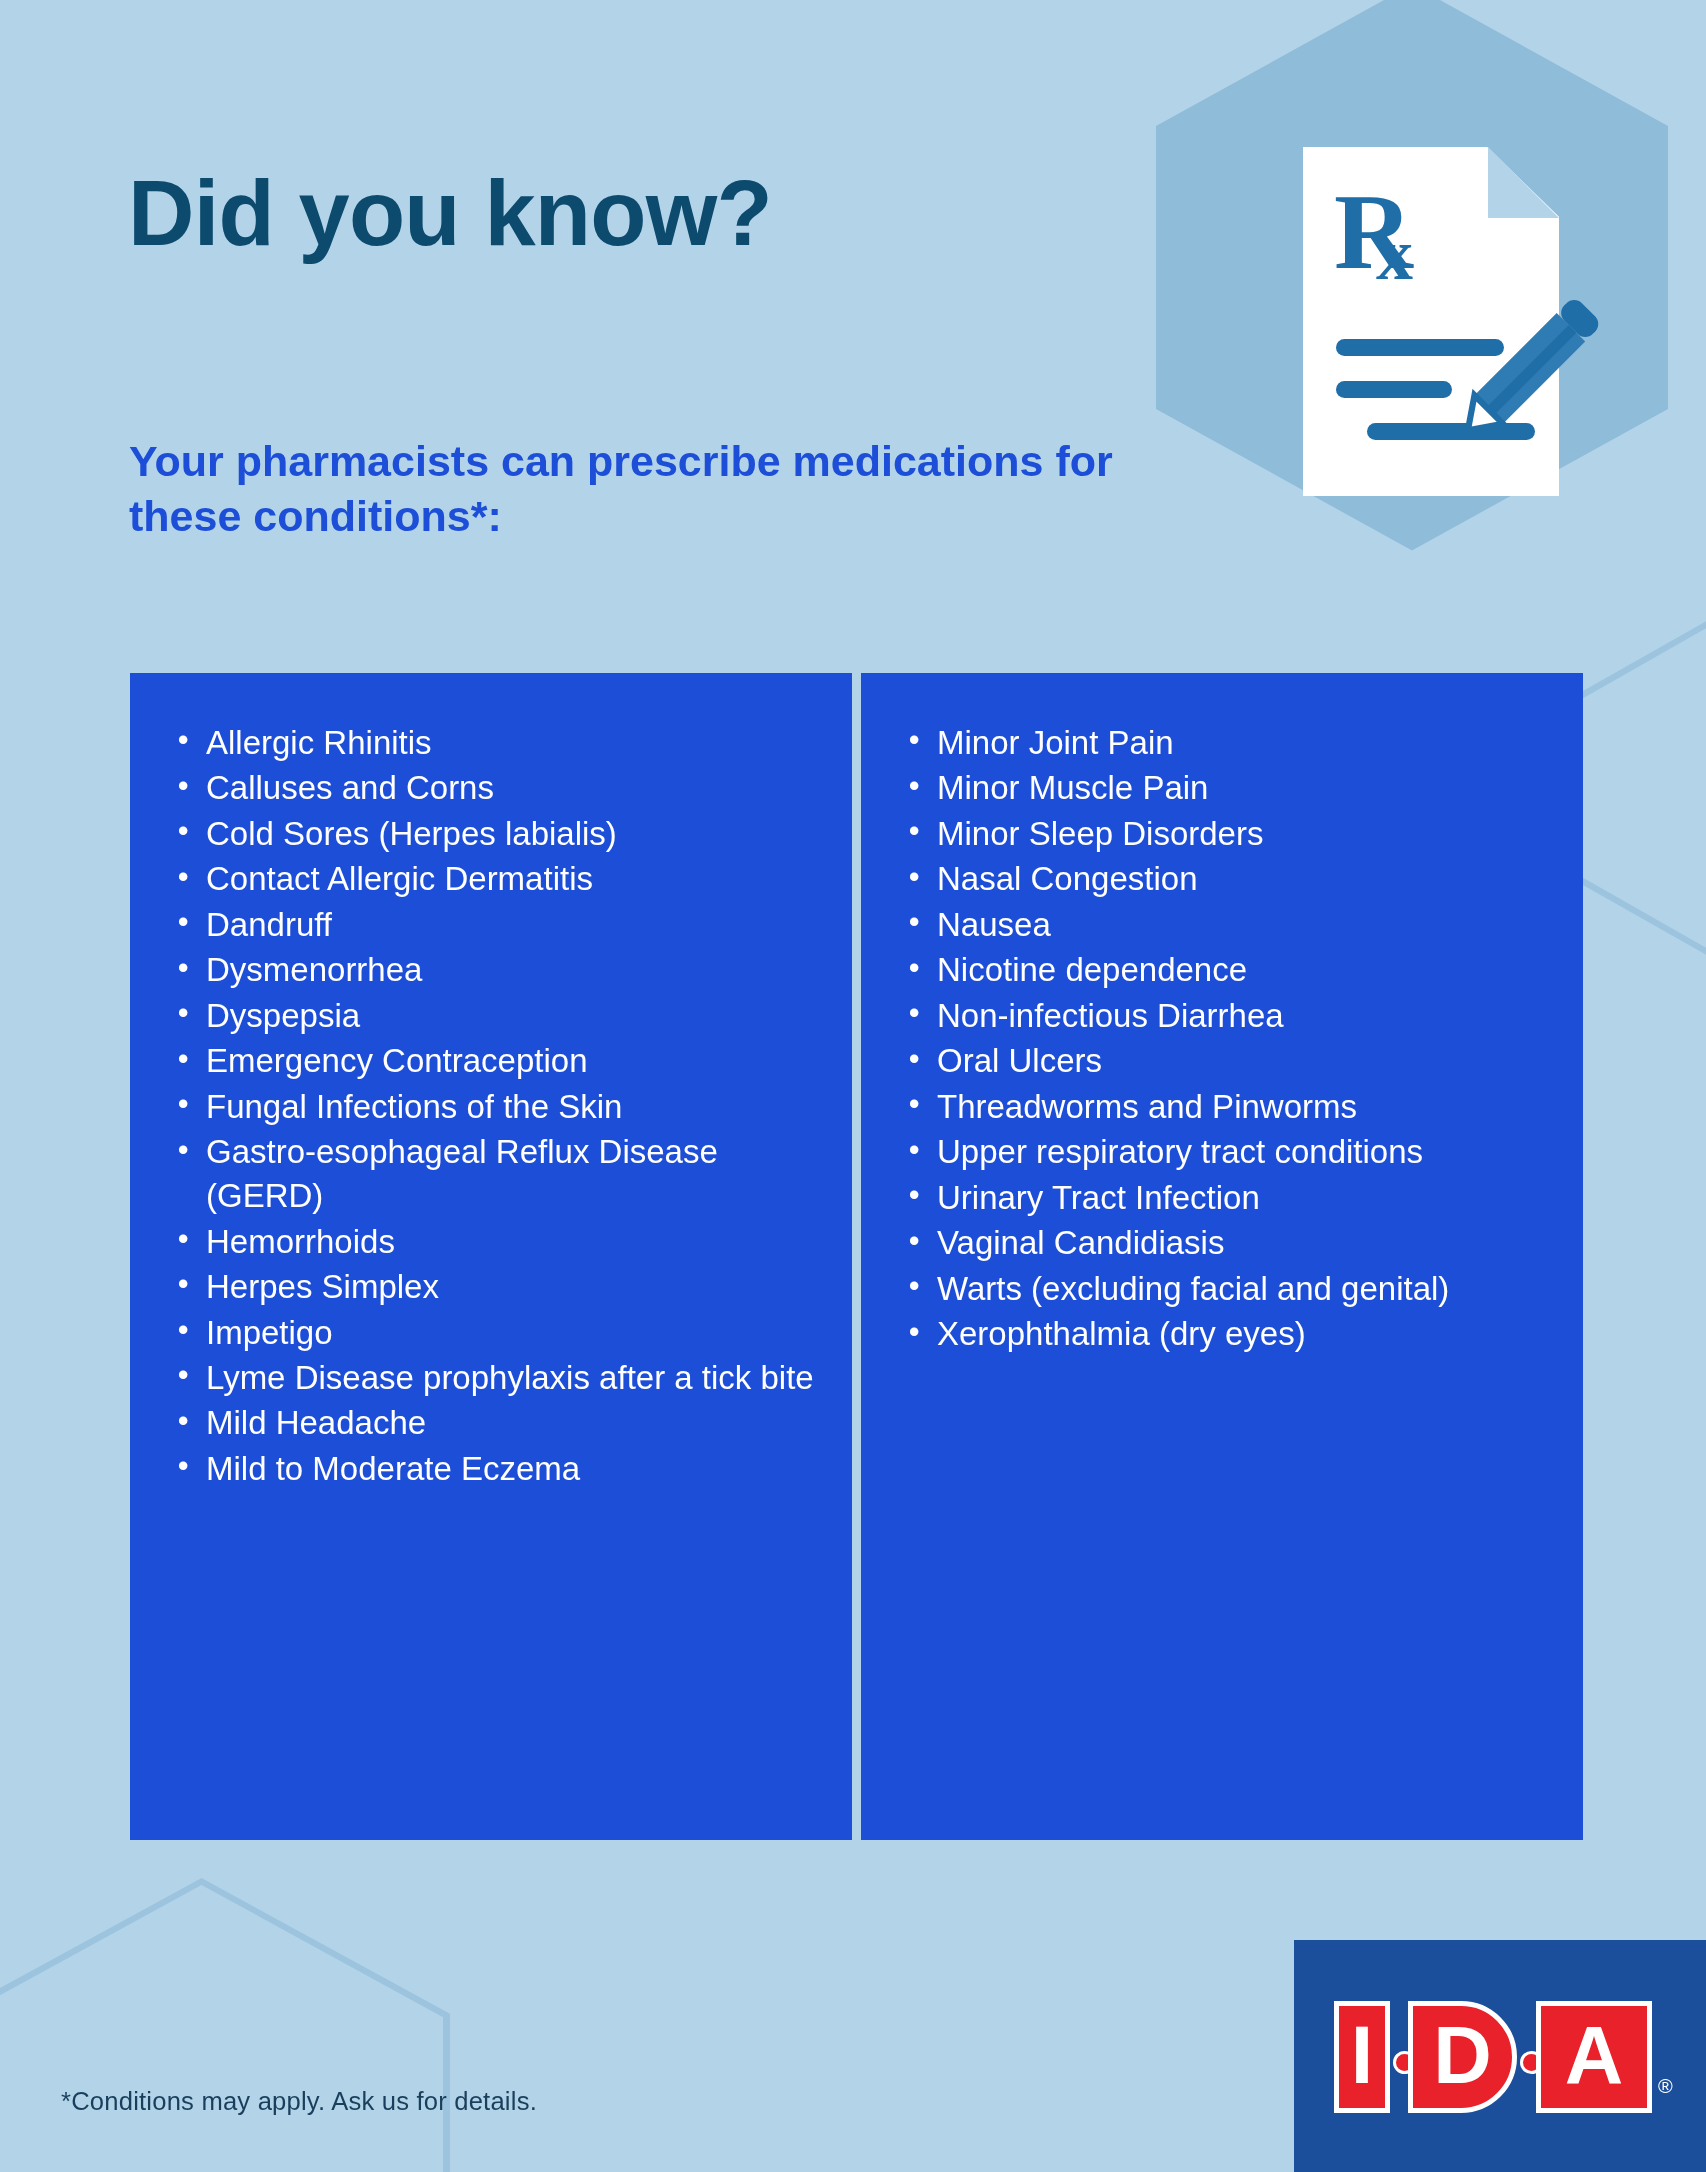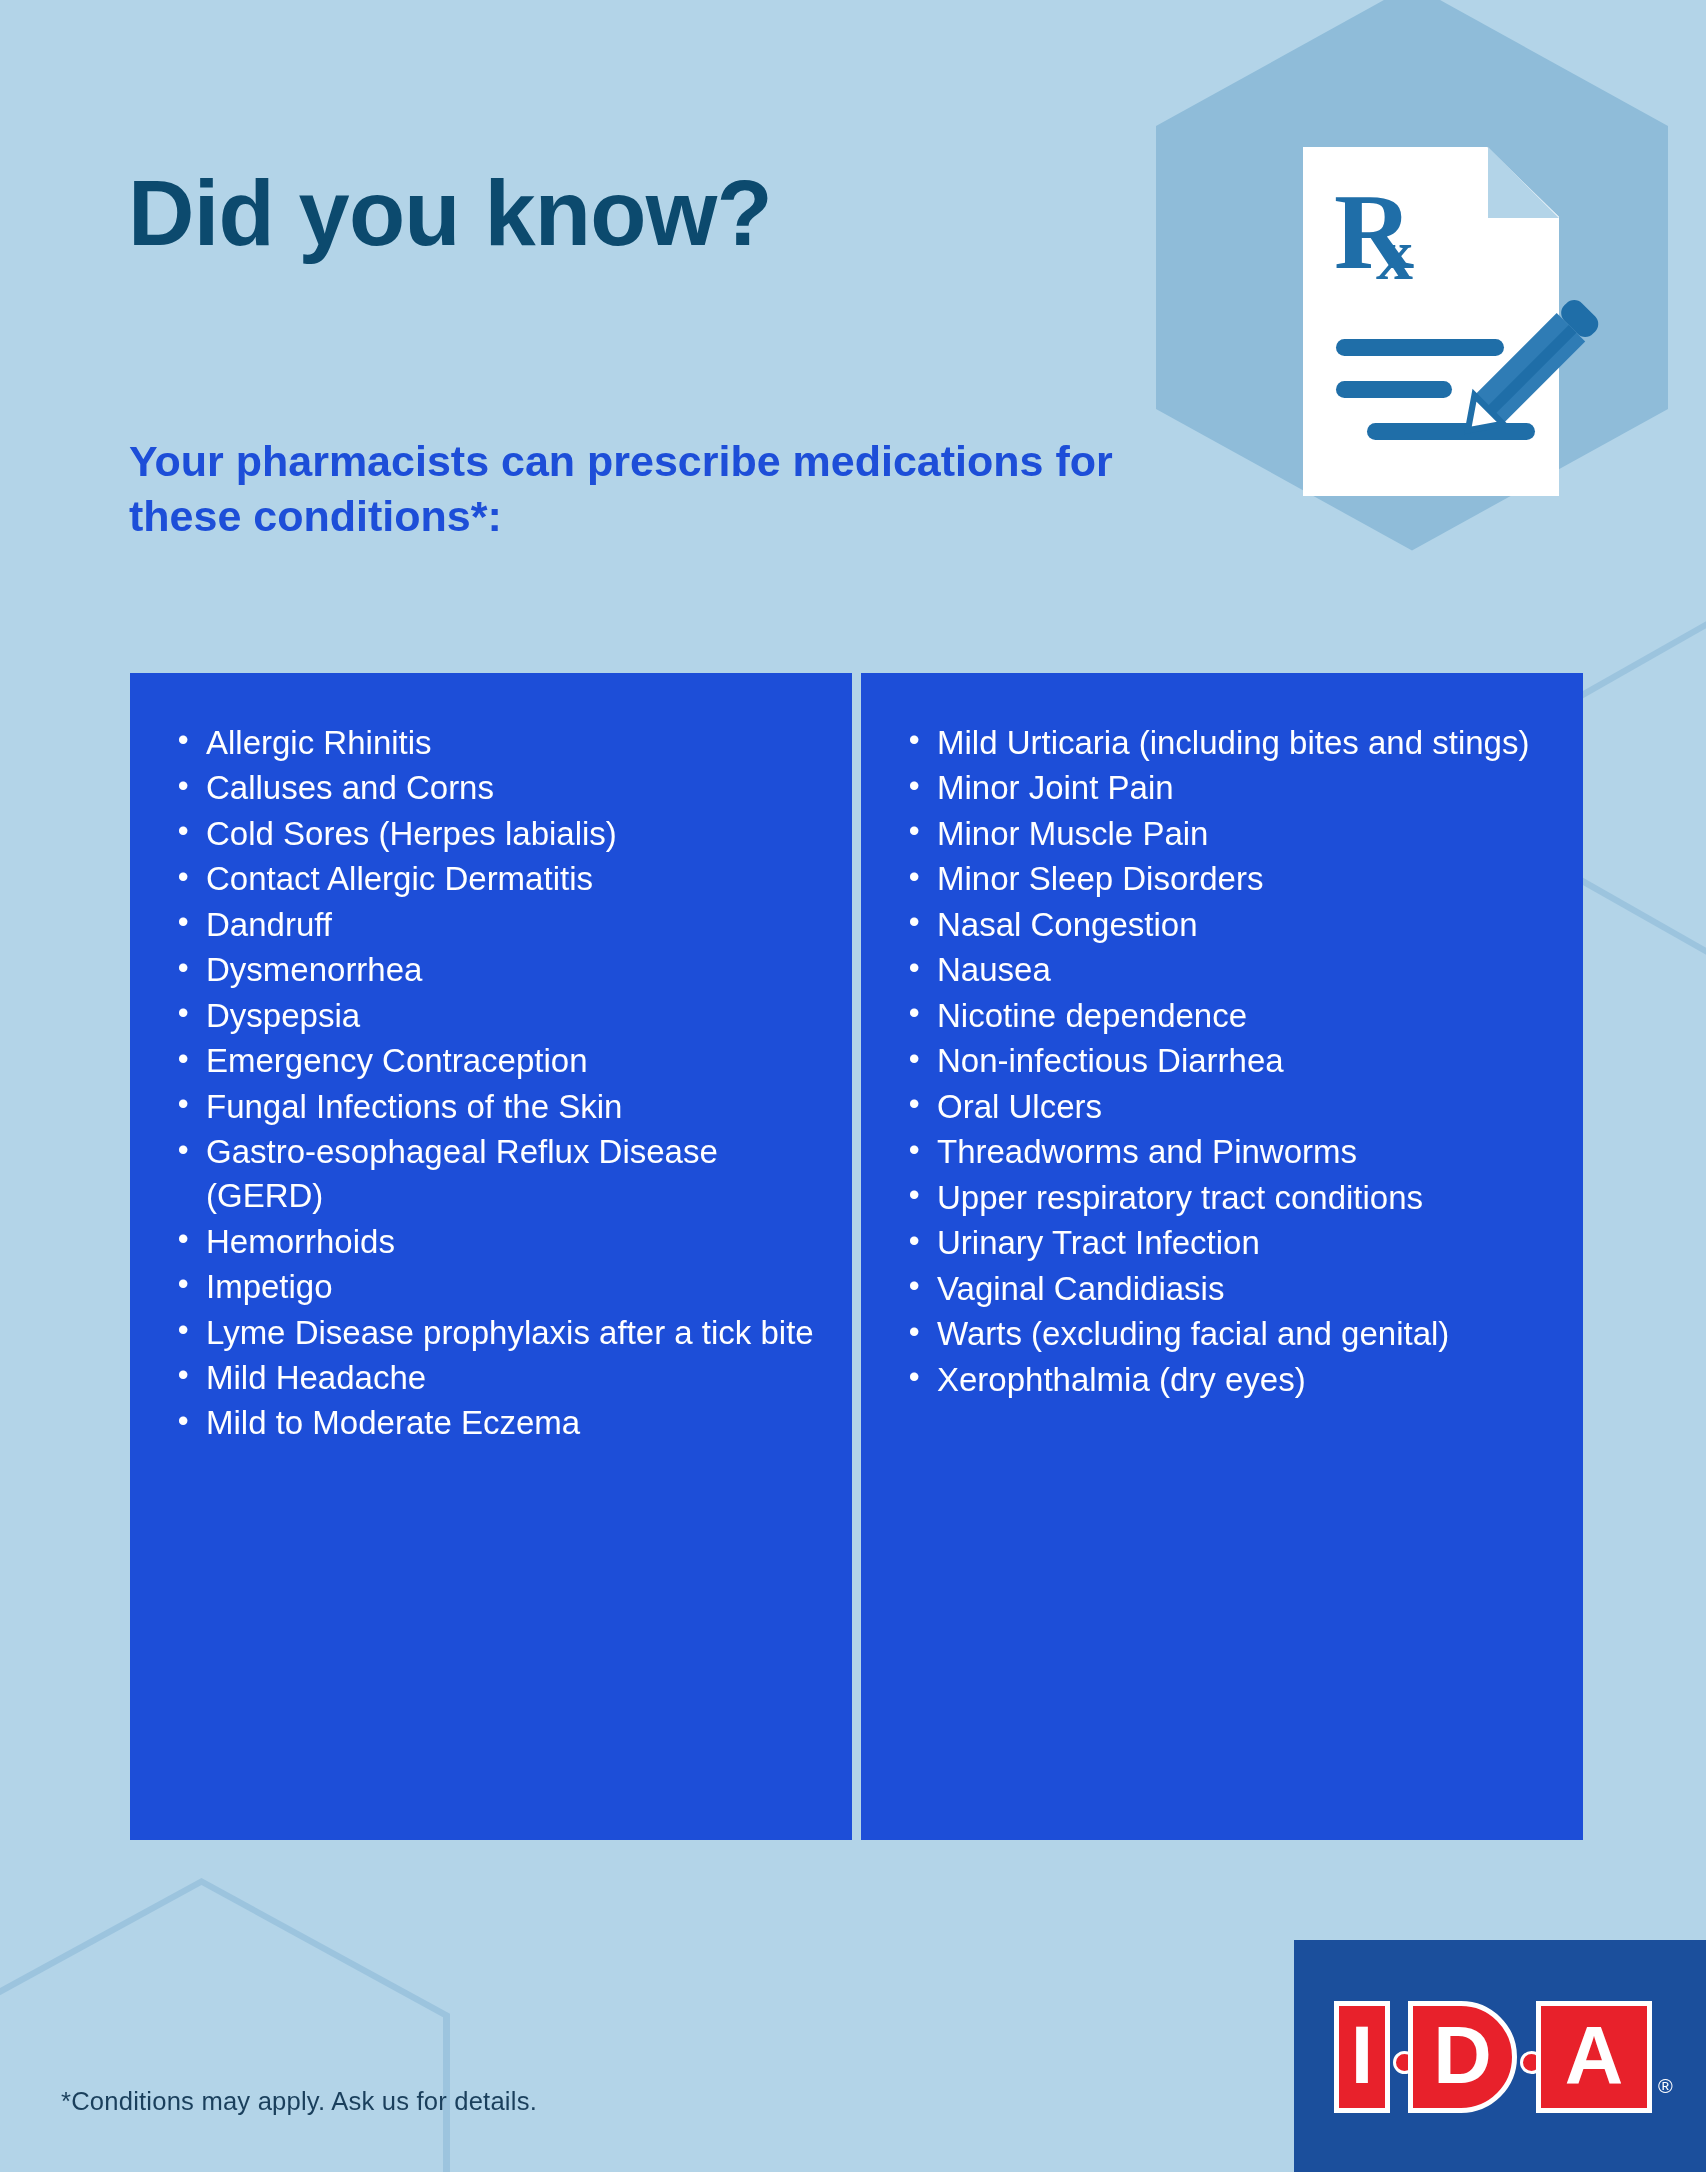--- a/index.html
+++ b/index.html
@@ -260,30 +260,30 @@
     <li>Calluses and Corns</li>
     <li>Cold Sores (Herpes labialis)</li>
     <li>Contact Allergic Dermatitis</li>
     <li>Dandruff</li>
     <li>Dysmenorrhea</li>
     <li>Dyspepsia</li>
     <li>Emergency Contraception</li>
     <li>Fungal Infections of the Skin</li>
     <li>Gastro-esophageal Reflux Disease (GERD)</li>
     <li>Hemorrhoids</li>
+    <li>Herpes Simplex</li>
     <li>Impetigo</li>
     <li>Lyme Disease prophylaxis after a tick bite</li>
     <li>Mild Headache</li>
     <li>Mild to Moderate Eczema</li>
   </ul>
 </div>
 
 <div class="panel" id="panel-right">
   <ul>
-    <li>Mild Urticaria (including bites and stings)</li>
     <li>Minor Joint Pain</li>
     <li>Minor Muscle Pain</li>
     <li>Minor Sleep Disorders</li>
     <li>Nasal Congestion</li>
     <li>Nausea</li>
     <li>Nicotine dependence</li>
     <li>Non-infectious Diarrhea</li>
     <li>Oral Ulcers</li>
     <li>Threadworms and Pinworms</li>
     <li>Upper respiratory tract conditions</li>

